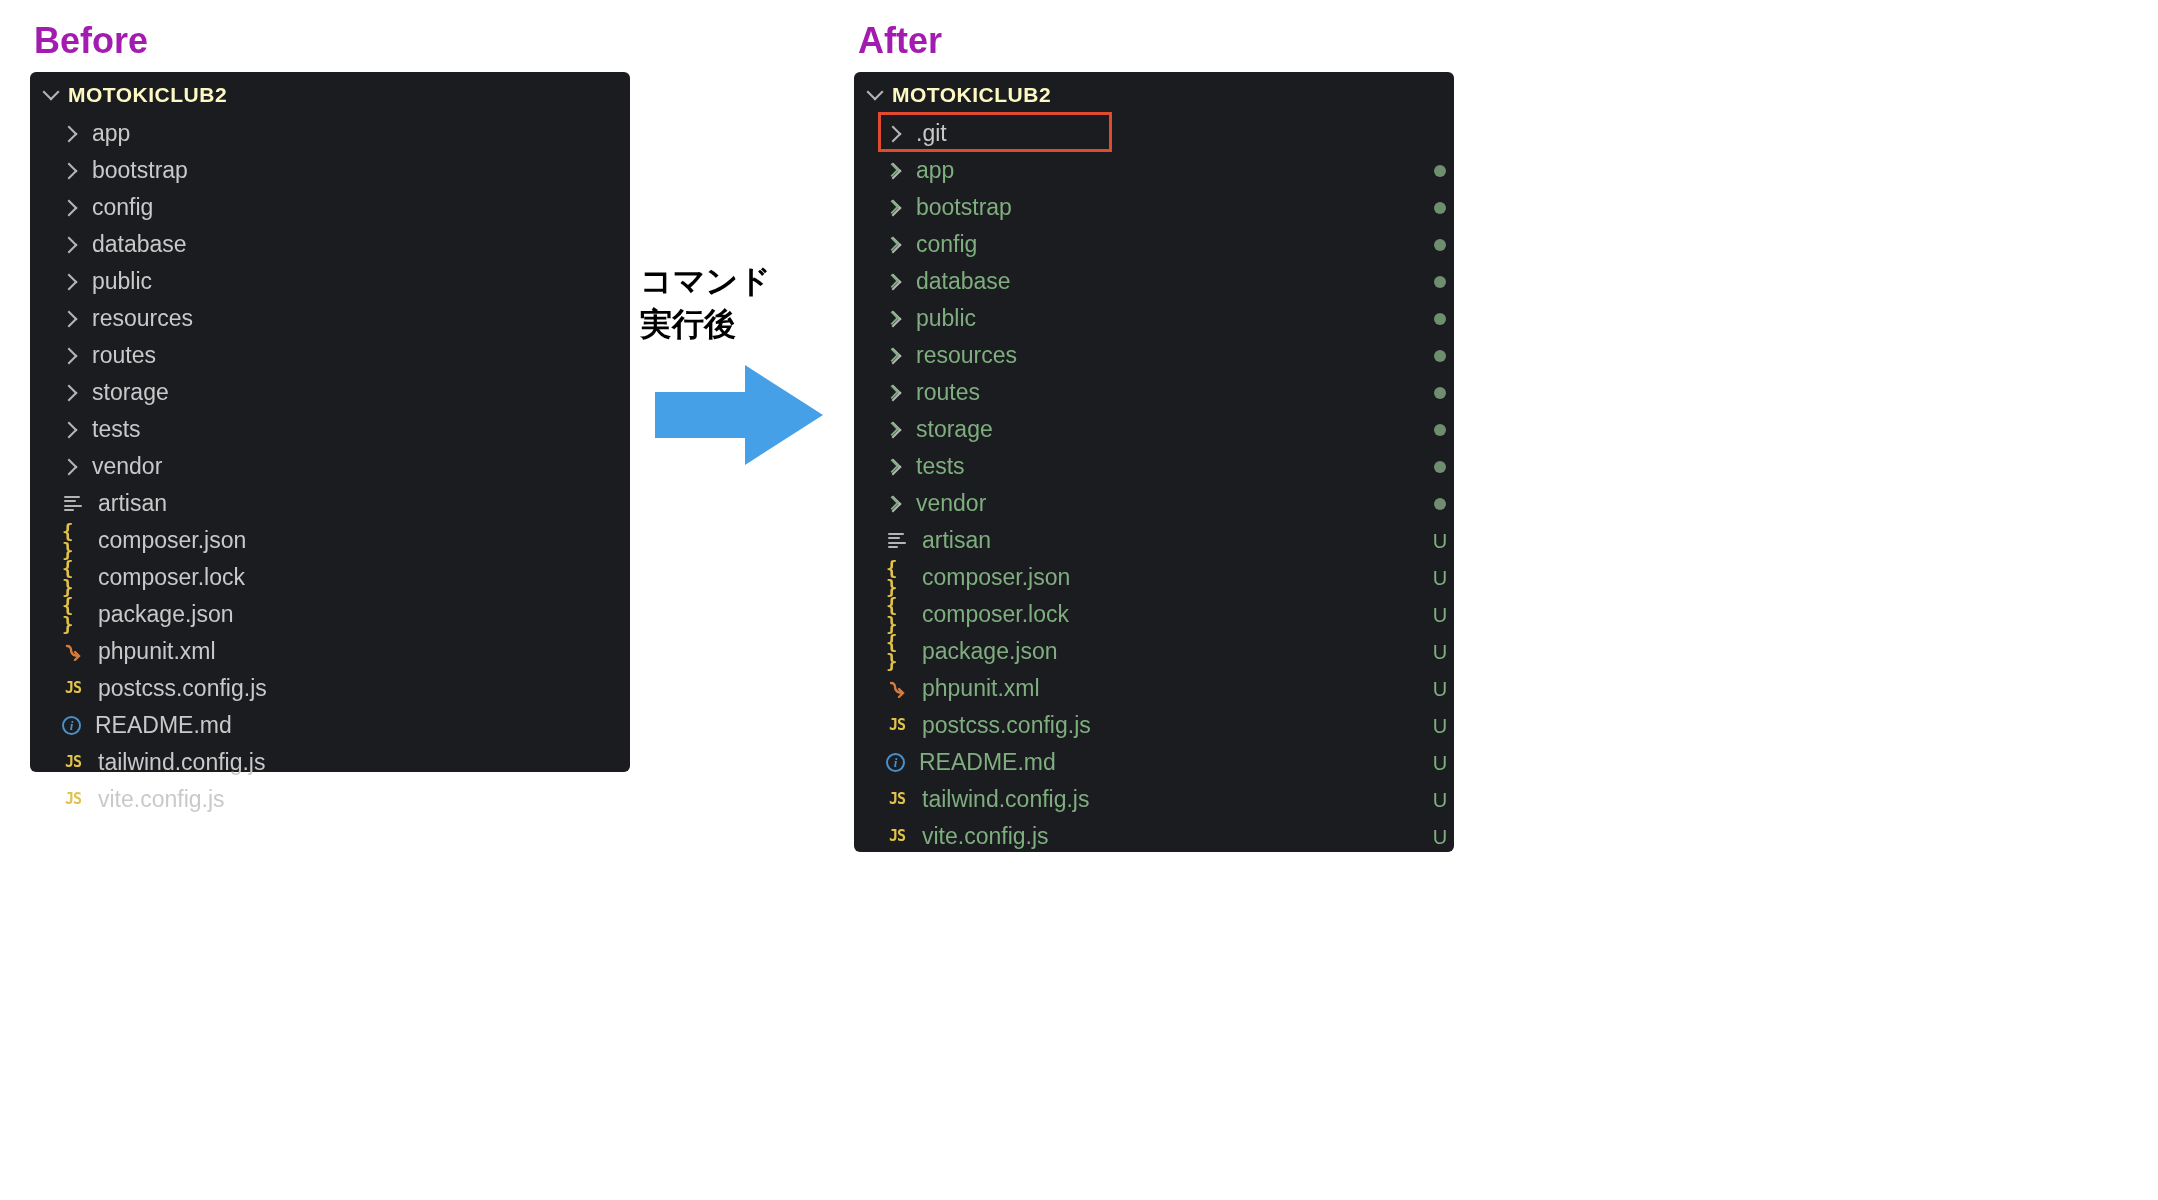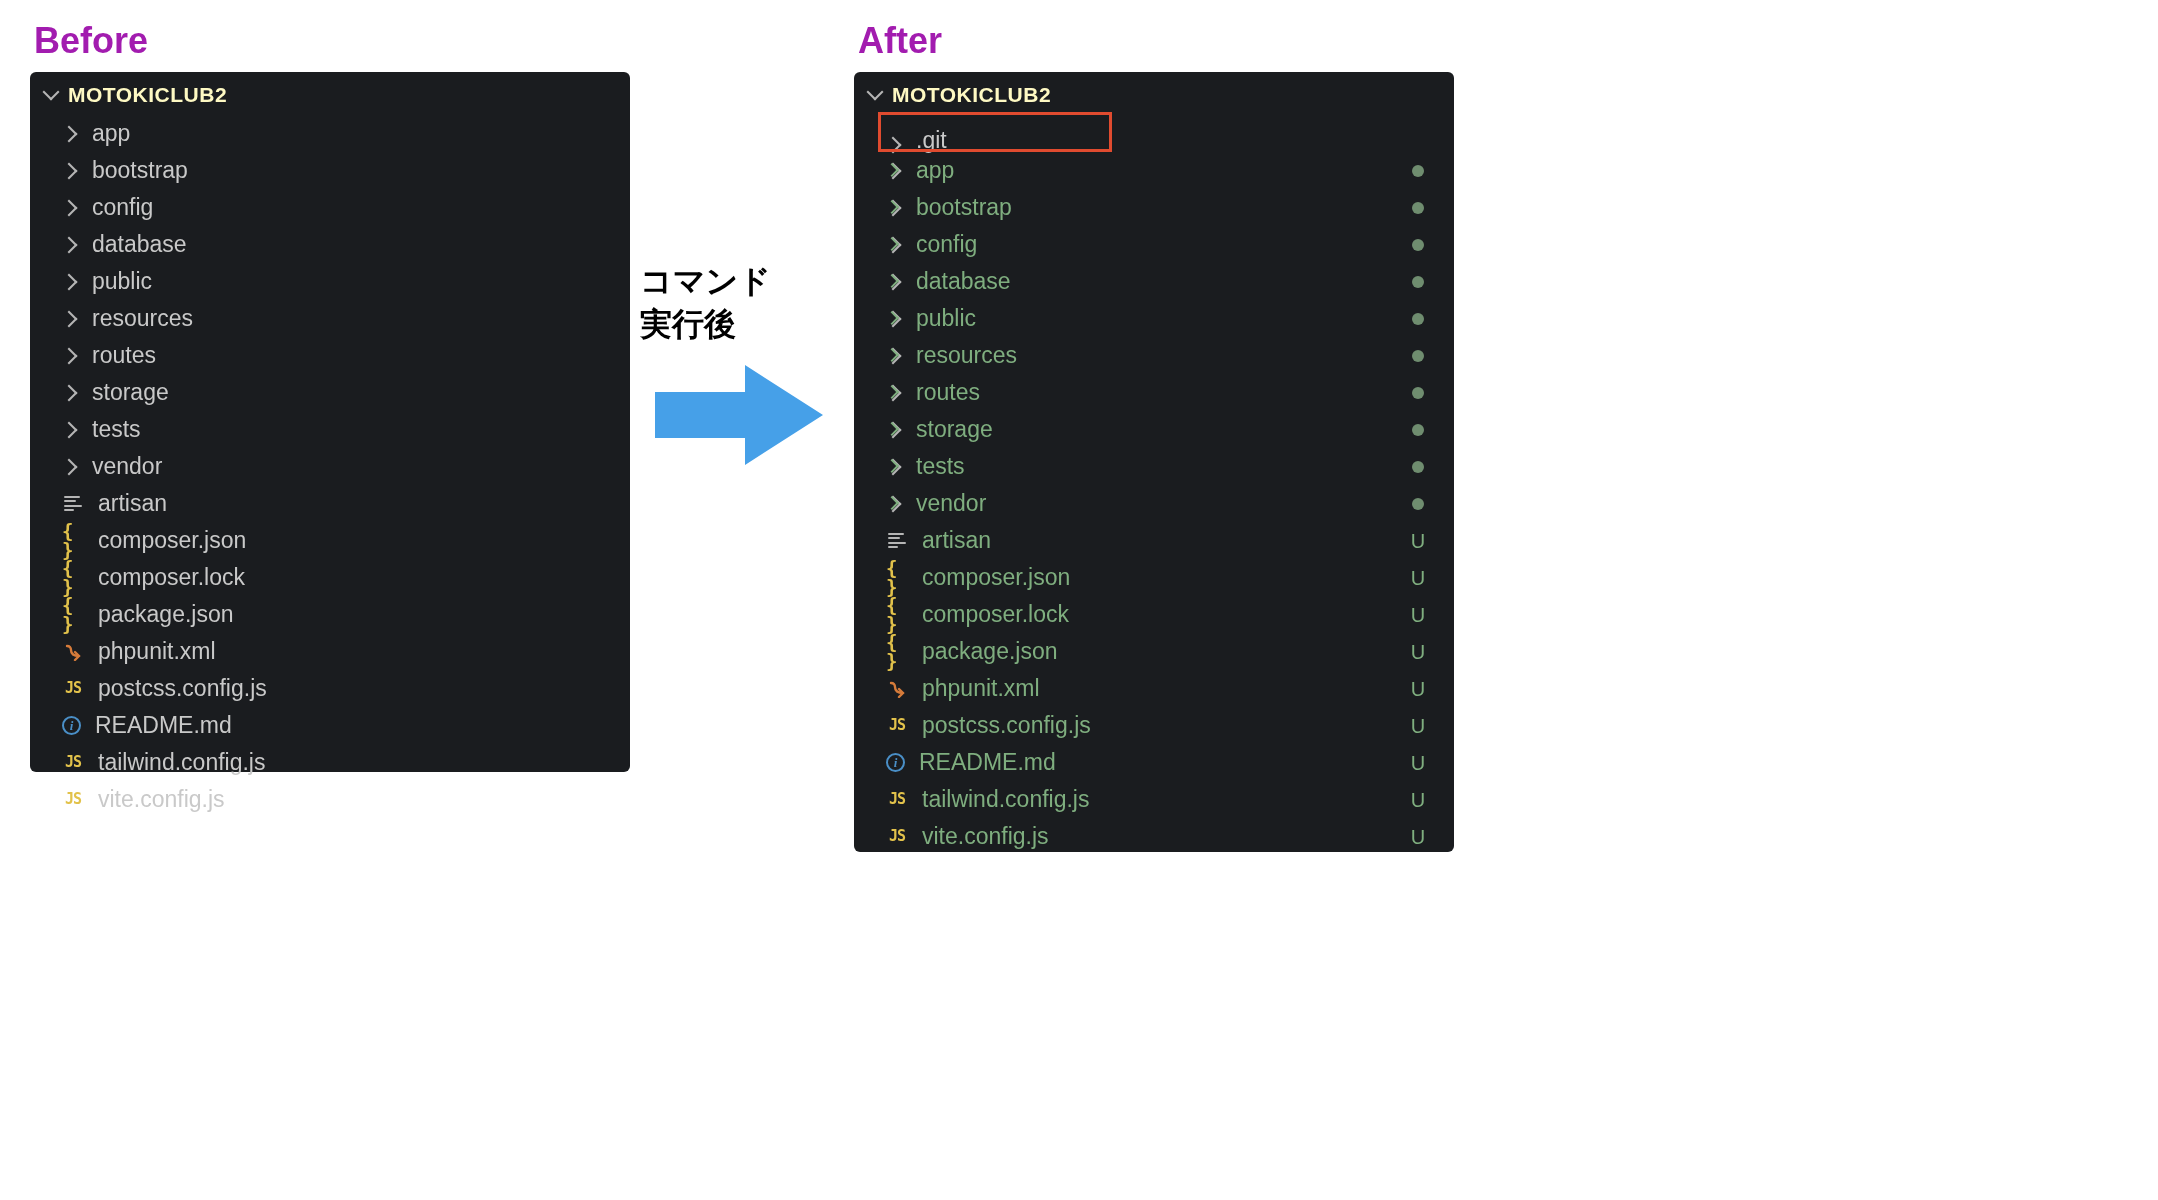--- a/index.html
+++ b/index.html
@@ -37,21 +37,21 @@
     font-weight: 700;
     color: #fef9c3;
     letter-spacing: 0.5px;
     font-size: 21px;
     cursor: pointer;
   }
   .row {
     display: flex;
     align-items: center;
     height: 37px;
-    padding: 0 22px 0 34px;
+    padding: 0 0 0 34px;
     gap: 14px;
     cursor: pointer;
     position: relative;
   }
   .row .label { flex: 1; }
   .row .badge {
     width: 28px;
     text-align: center;
     font-size: 20px;
   }
@@ -246,21 +246,21 @@
 </div>
 
 <div class="panel-wrap" style="left:854px; top:20px; width:600px;">
   <div class="panel-title">After</div>
   <div class="explorer" style="height:780px; position:relative;">
     <div class="proj-header">
       <span class="chev chev-down"></span>
       <span>MOTOKICLUB2</span>
     </div>
 
-    <div class="row" style="position:relative;align-items:flex-end;">
+    <div class="row" style="position:relative;">
       <span class="chev"></span>
       <span class="label">.git</span>
     </div>
     <div class="highlight-box" style="left:24px; top:40px; width:234px; height:40px;"></div>
 
     <div id="after-list">
         <div class="row git-green">
           <span class="chev" style="width: 14px; height: 14px; position: relative; flex-shrink: 0;">
             <span style="position: absolute; width: 10px; height: 10px; border-right: 2.2px solid rgb(127, 174, 127); border-bottom: 2.2px solid rgb(127, 174, 127); transform: rotate(-45deg); top: 1px; left: -1px;"></span>
           </span>

